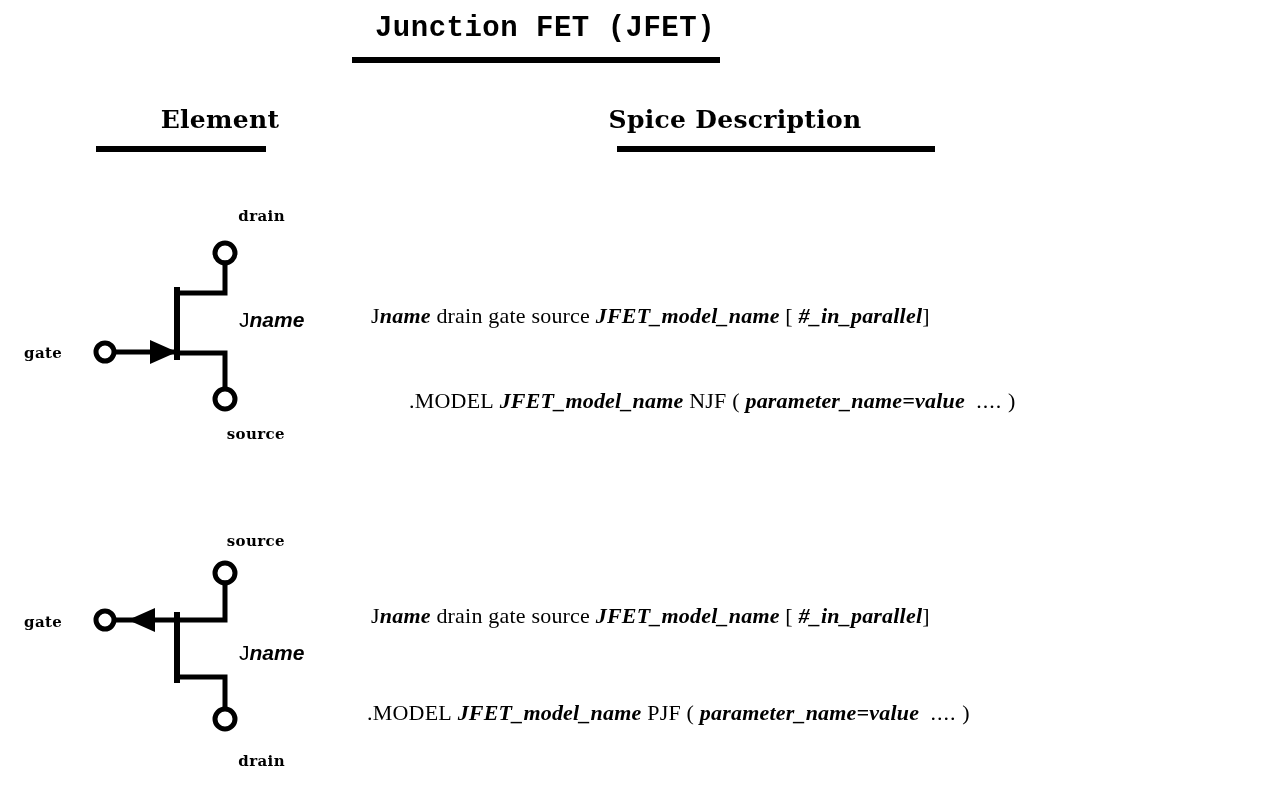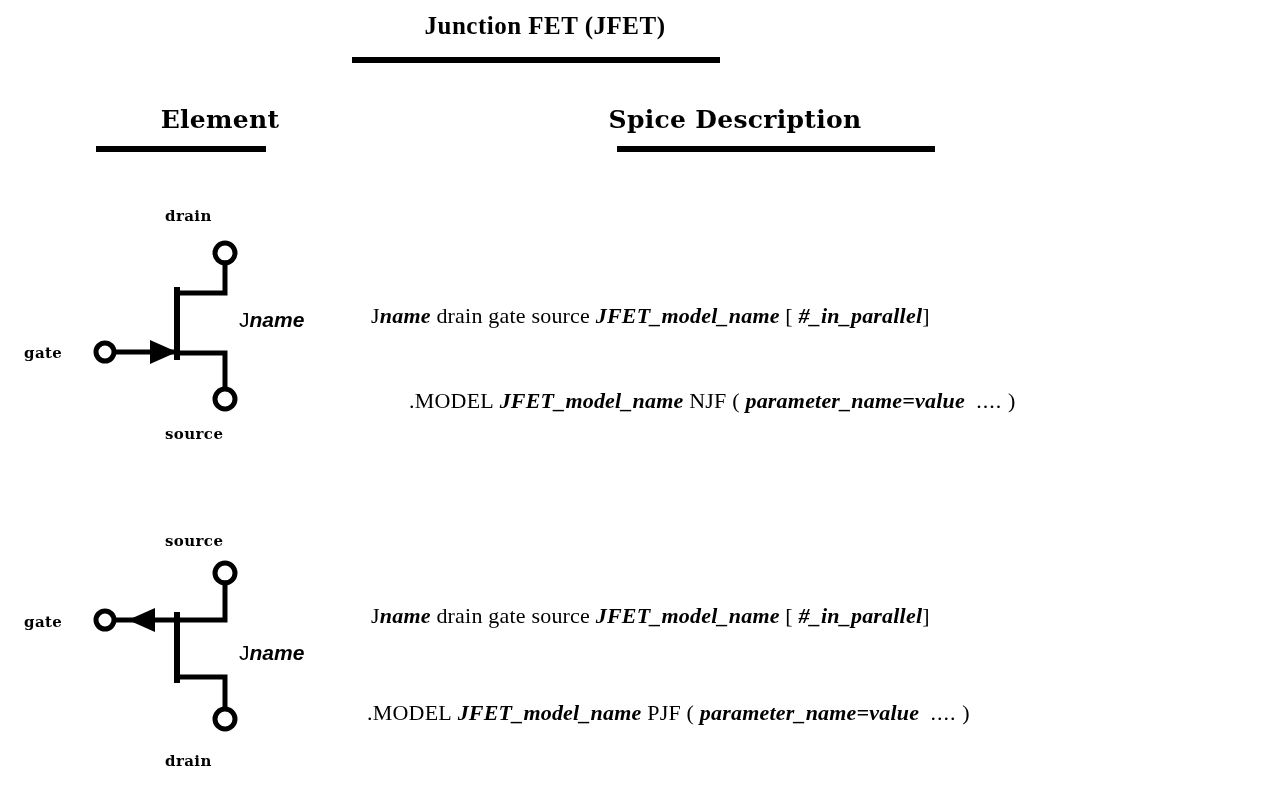--- a/index.html
+++ b/index.html
@@ -16,23 +16,23 @@
     overflow: hidden;
   }
 
   
   .page-title {
     position: absolute;
     left: 0;
     top: 12px;
     width: 1090px;
     text-align: center;
-    font-family: Liberation Serif, serif;
+    font-family: Liberation Mono, monospace;
     font-weight: bold;
-    font-size: 25px;
+    font-size: 29px;
     letter-spacing: 0.5px;
   }
   .title-rule {
     position: absolute;
     background: #000;
   }
 
   .col-head {
     position: absolute;
     font-family: "DejaVu Serif", serif;
@@ -46,21 +46,21 @@
 
   
   .sym-label {
     position: absolute;
     font-family: "DejaVu Serif", serif;
     font-weight: bold;
     font-size: 15px;
     letter-spacing: 0.4px;
     white-space: nowrap;
   }
-  .sym-label.center { text-align: left; }
+  .sym-label.center { text-align: right; }
 
   .jname-label {
     position: absolute;
     font-family: Liberation Sans, sans-serif;
     font-size: 21px;
     white-space: nowrap;
   }
   .jname-label .lit { font-style: normal; }
   .jname-label .var { font-style: italic; font-weight: bold; }
 

